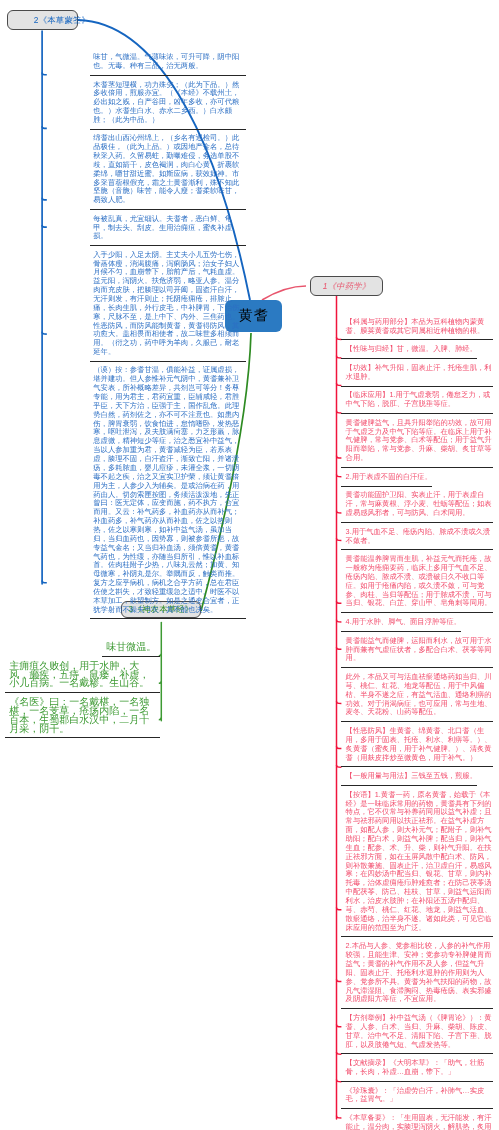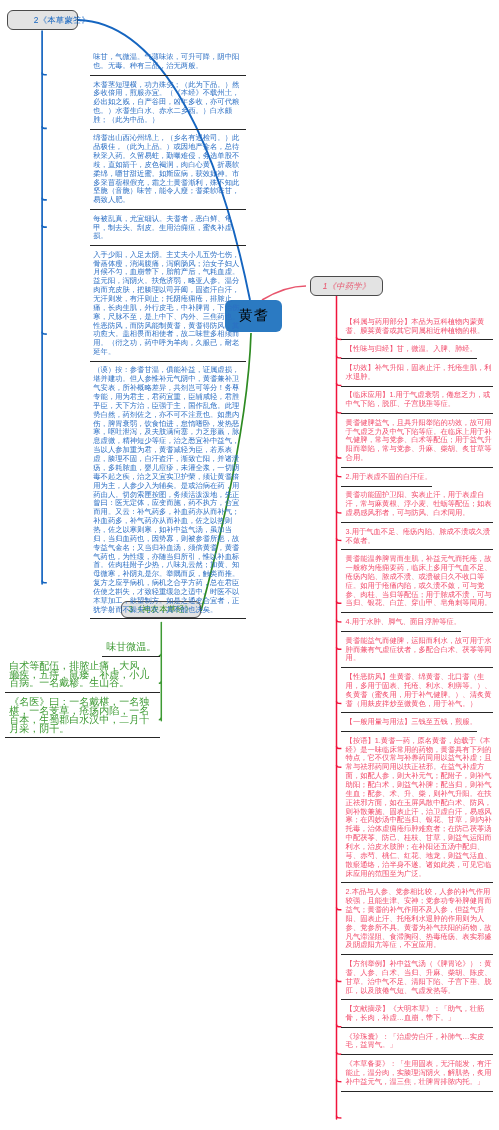--- a/index.html
+++ b/index.html
@@ -128,20 +128,23 @@
   <div class="blk">
         <span class="ln" style="">黄耆能温养脾胃而生肌，补益元气而托疮，故一般称为疮痈要药，临床上多用于气血不足、疮疡内陷、脓成不溃、或溃破日久不收口等症。如用于疮痛内陷，或久溃不敛，可与党参、肉桂、当归等配伍；用于脓成不溃，可与当归、银花、白芷、穿山甲、皂角刺等同用。</span>
       </div>
   <div class="blk">
         <span class="ln" style="">4.用于水肿、脚气、面目浮肿等症。</span>
       </div>
   <div class="blk">
         <span class="ln" style="">黄耆能益气而健脾，运阳而利水，故可用于水肿而兼有气虚症状者，多配合白术、茯苓等同用。</span>
       </div>
   <div class="blk">
+        <span class="ln" style="">此外，本品又可与活血祛瘀通络药如当归、川芎、桃仁、红花、地龙等配伍，用于中风偏枯、半身不遂之症，有益气活血、通络利痹的功效。对于消渴病症，也可应用，常与生地、麦冬、天花粉、山药等配伍。</span>
+      </div>
+  <div class="blk">
         <span class="ln" style="">【性恶防风】生黄耆、绵黄耆、北口耆（生用，多用于固表、托疮、利水、利痹等。）、炙黄耆（蜜炙用，用于补气健脾。）、清炙黄耆（用麸皮拌炒至微黄色，用于补气。）</span>
       </div>
   <div class="blk">
         <span class="ln" style="">【一般用量与用法】三钱至五钱，煎服。</span>
       </div>
   <div class="blk">
         <span class="ln" style="">【按语】1.黄耆一药，原名黄耆，始载于《本经》是一味临床常用的药物，黄耆具有下列的特点，它不仅常与补养药同用以益气补虚；且常与祛邪药同用以扶正祛邪。在益气补虚方面，如配人参，则大补元气；配附子，则补气助阳；配白术，则益气补脾；配当归，则补气生血；配参、术、升、柴，则补气升阳。在扶正祛邪方面，如在玉屏风散中配白术、防风，则补散兼施、固表止汗，治卫虚自汗，易感风寒；在四妙汤中配当归、银花、甘草，则内补托毒，治体虚痈疮疖肿难愈者；在防己茯苓汤中配茯苓、防己、桂枝、甘草，则益气运阳而利水，治皮水肢肿；在补阳还五汤中配归、芎、赤芍、桃仁、红花、地龙，则益气活血、散瘀通络，治半身不遂。诸如此类，可见它临床应用的范围至为广泛。</span>
       </div>
   <div class="blk">
         <span class="ln" style="">2.本品与人参、党参相比较，人参的补气作用较强，且能生津、安神；党参功专补脾健胃而益气；黄耆的补气作用不及人参，但益气升阳、固表止汗、托疮利水退肿的作用则为人参、党参所不具。黄耆为补气扶阳的药物，故凡气滞湿阻、食滞胸闷、热毒疮疡、表实邪盛及阴虚阳亢等症，不宜应用。</span>
@@ -157,19 +160,19 @@
       </div>
   <div class="blk">
         <span class="ln" style="">《本草备要》：「生用固表，无汗能发，有汗能止，温分肉，实腠理泻阴火，解肌热，炙用补中益元气，温三焦，壮脾胃排脓内托。」</span>
       </div>
 </div>
 <div class="col col-g" style="left:5.0px;top:638.3px;width:154.5px;color:#3D9A33;">
   <div class="blk">
         <span class="ln" style="margin-left:auto;">味甘微温。</span>
       </div>
   <div class="blk">
-        <span class="ln" style="">白术等配伍，排脓止痛，大风，癞疾，五痔，鼠瘘，补虚，小儿百病。一名戴糁。生山谷。</span>
+        <span class="ln" style="">主痈疽久败创，用于水肿，大风，癞疾，五痔，鼠瘘，补虚，小儿百病。一名戴糁。生山谷。</span>
       </div>
   <div class="blk">
         <span class="ln" style="">《名医》曰：一名戴椹，一名独椹，一名芰草，疮疡内陷，一名百本，生蜀郡白水汉中，二月十月采，阴干。</span>
       </div>
 </div>
 </div>
 
 </body></html>

